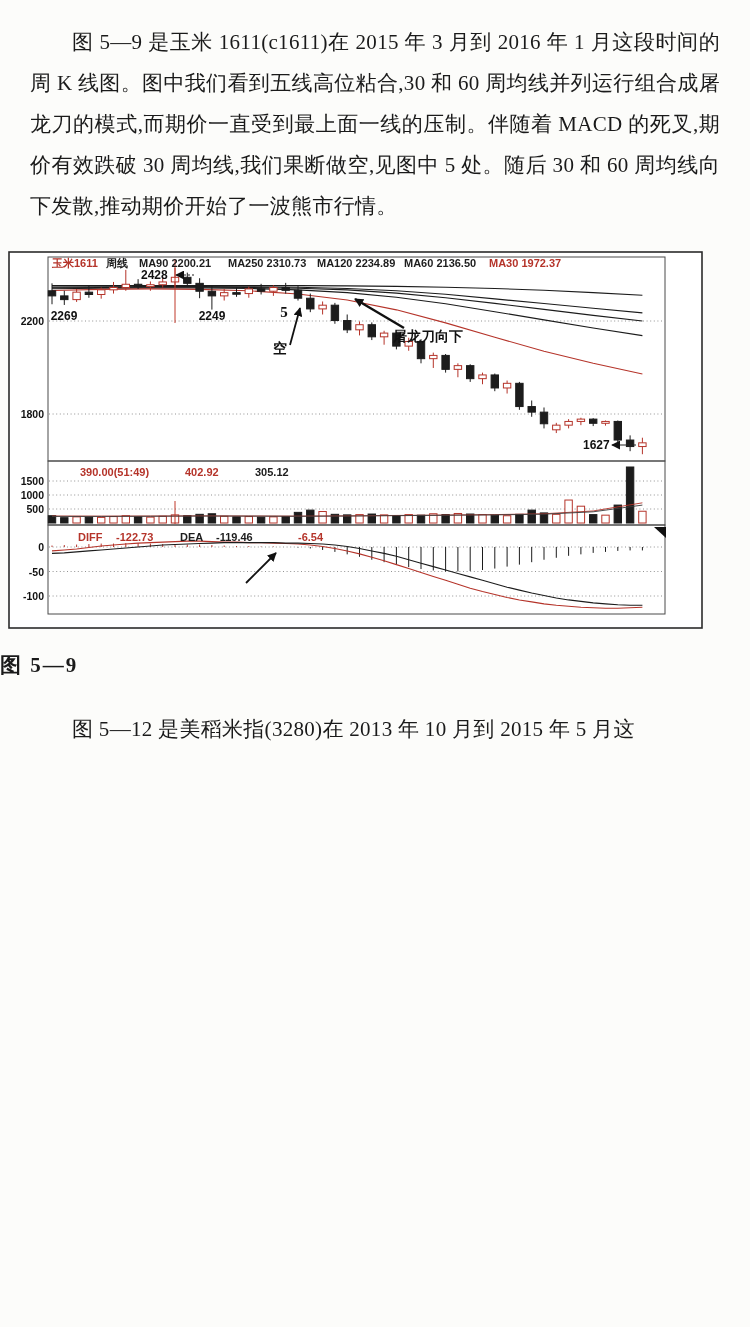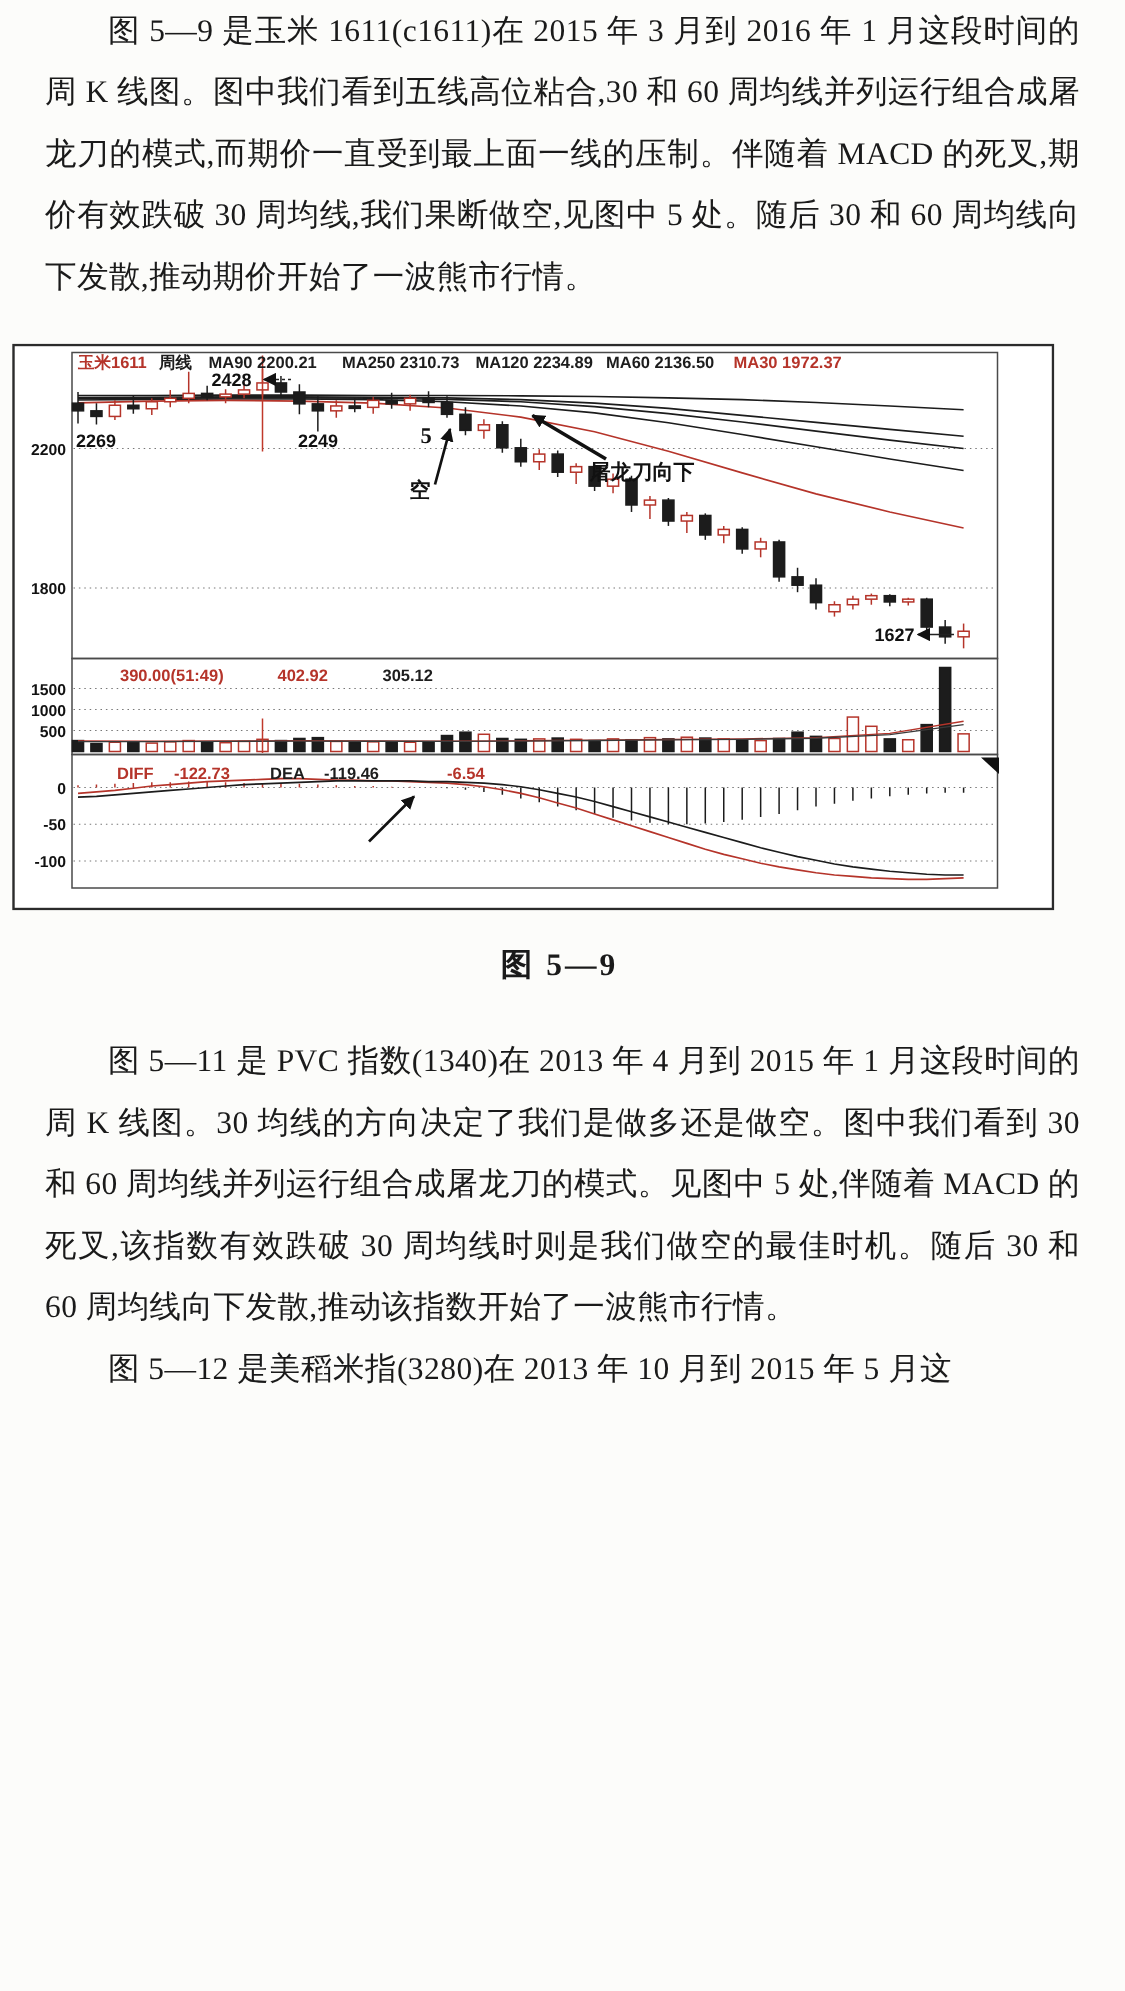--- a/index.html
+++ b/index.html
@@ -1,24 +1,24 @@
 <!DOCTYPE html>
 <html><head>
 <meta charset="utf-8">
 <style>
   html,body{margin:0;padding:0;background:#ffffff;}
   .page{width:750px;height:1327px;background:#fcfcfa;overflow:hidden;
         font-family:"Liberation Serif",serif;color:#1a1a1a;}
   .textcol{padding:0 30px;}
   p.para{margin:0;font-size:21px;line-height:41px;text-align:justify;
          text-indent:2em;letter-spacing:.3px;}
-  p.first{}
+  p.first{padding-top:22px;}
   .figure{margin:24px 0 0 8px;width:695px;}
   .figure svg{display:block;}
-  .caption{text-align:center;font-weight:bold;font-size:21px;
+  .caption{text-align:left;font-weight:bold;font-size:21px;
            margin:22px 4px 30px 0;letter-spacing:2px;}
   
   .t  {font:bold 11px "Liberation Sans",sans-serif;fill:#1d1d1d;}
   .red{fill:#b5342a;}
   .ax {font:bold 10.5px "Liberation Sans",sans-serif;fill:#111;text-anchor:end;}
   .ann{font:bold 12px "Liberation Sans",sans-serif;fill:#111;}
   .annz{font:bold 14px "Liberation Serif",serif;fill:#111;}
   .grid{stroke:#777;stroke-width:.8;stroke-dasharray:1 2.6;}
   .pane{fill:none;stroke:#4a4a4a;stroke-width:1;}
   .outer{fill:#fff;stroke:#2b2b2b;stroke-width:1.6;}
@@ -312,16 +312,15 @@
       <line x1="628" y1="194" x2="604" y2="194" stroke="#222" stroke-width="1" marker-end="url(#arw)"></line>
       <line x1="238" y1="332" x2="268" y2="302" stroke="#111" stroke-width="1.8" marker-end="url(#arw)"></line>
 
       <polygon points="646,276 658,276 658,287" fill="#111"></polygon>
     </svg>
   </div>
 
   <div class="caption">图 5—9</div>
 
   <div class="textcol">
-    <p class="para">图 5—11 是 PVC 指数(1340)在 2013 年 4 月到 2015 年 1 月这段时间的周 K 线图。30 均线的方向决定了我们是做多还是做空。图中我们看到 30 和 60 周均线并列运行组合成屠龙刀的模式。见图中 5 处,伴随着 MACD 的死叉,该指数有效跌破 30 周均线时则是我们做空的最佳时机。随后 30 和 60 周均线向下发散,推动该指数开始了一波熊市行情。</p>
     <p class="para">图 5—12 是美稻米指(3280)在 2013 年 10 月到 2015 年 5 月这</p>
   </div>
 </div>
 
 </body></html>

